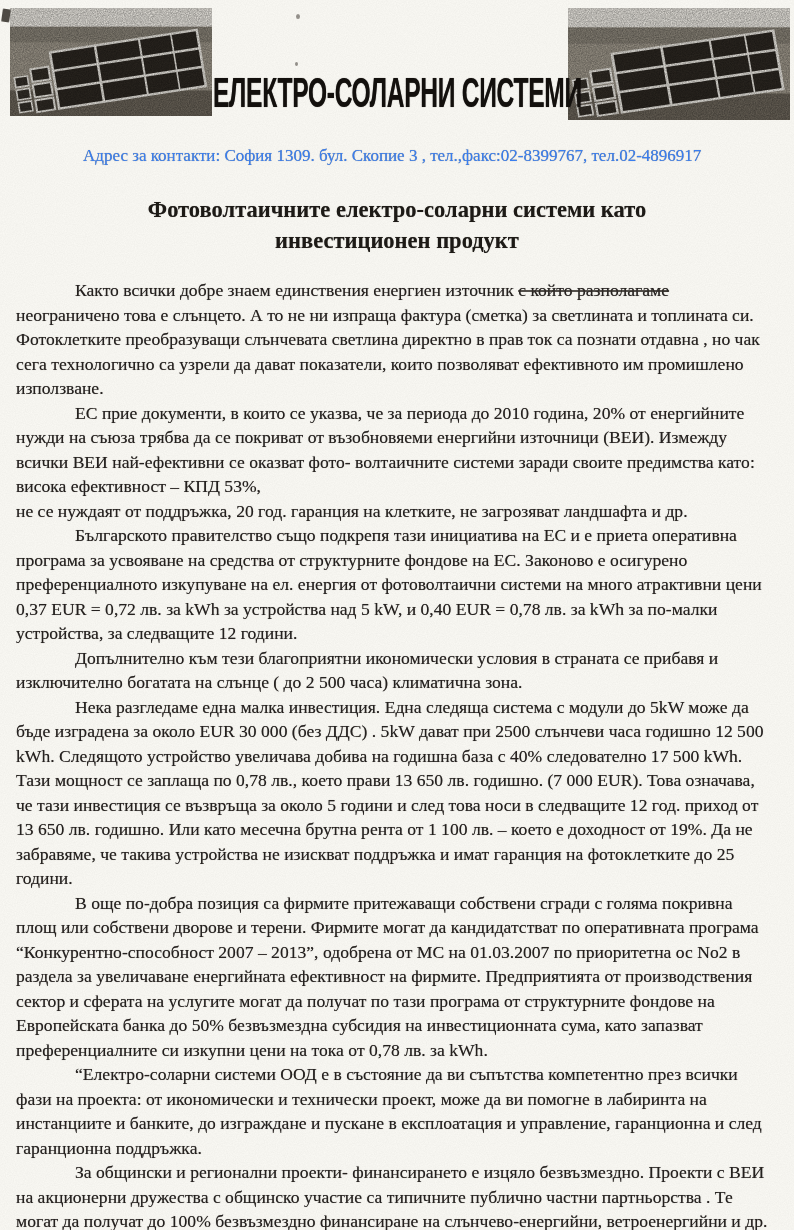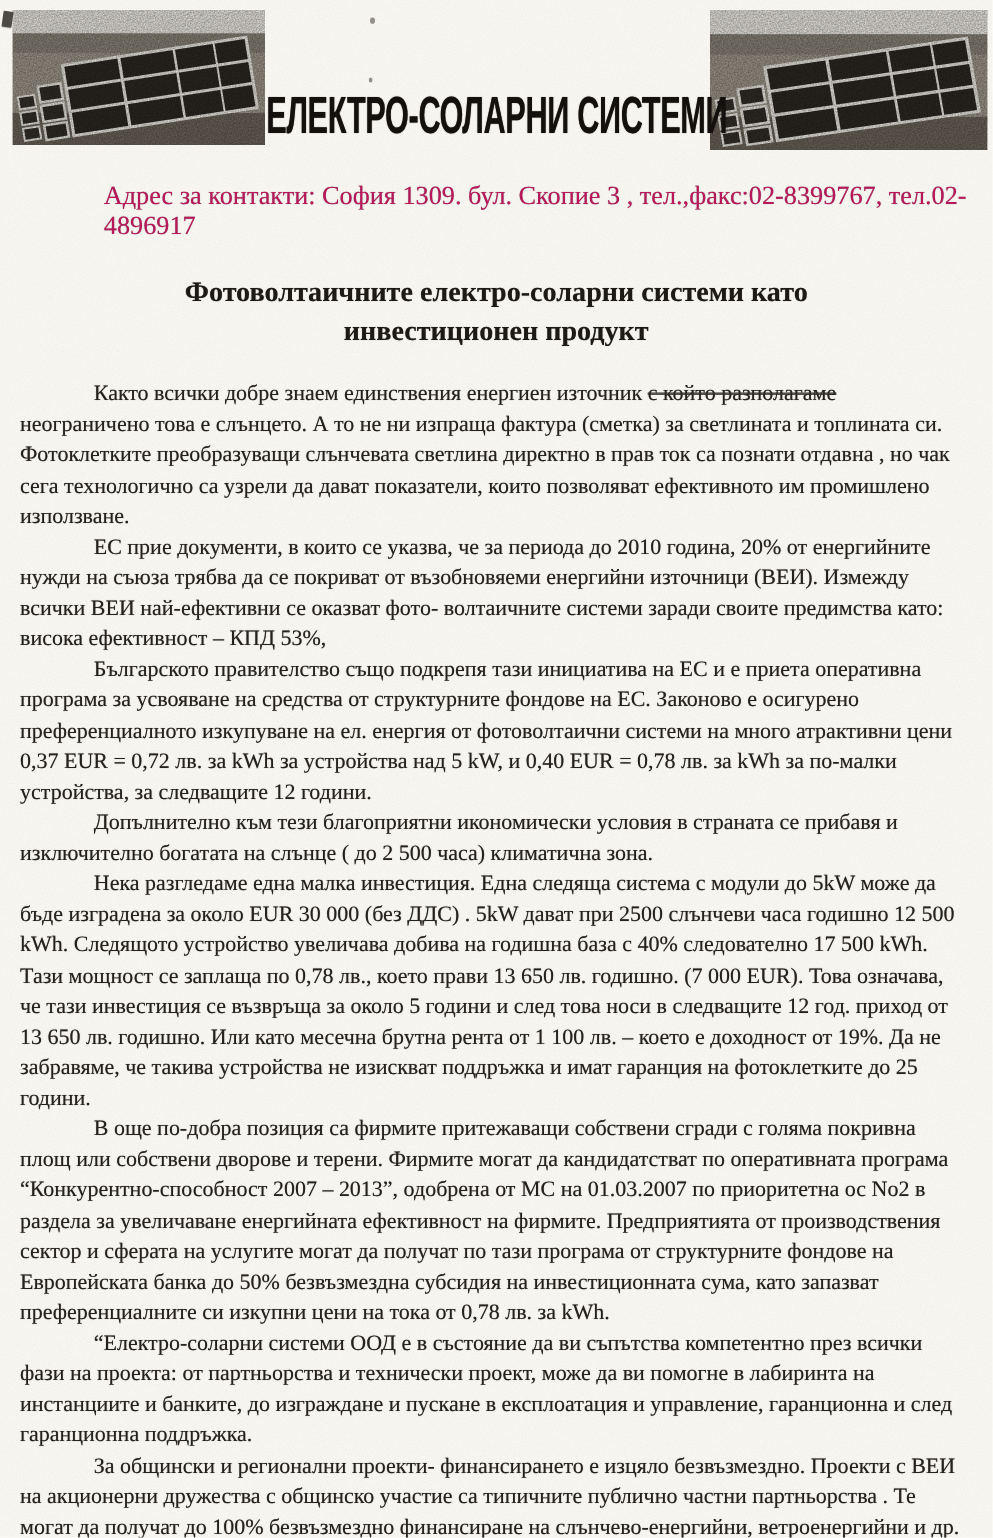--- a/index.html
+++ b/index.html
@@ -22,21 +22,21 @@
     position:absolute; left:213px; top:72px;
     font-family:"Liberation Sans", sans-serif;
     font-weight:bold; font-size:41px; line-height:1;
     letter-spacing:-0.5px; white-space:nowrap;
     color:#14110e;
     transform:scale(0.60,1.02); transform-origin:left top;
     text-shadow:0 0 1px rgba(20,17,14,0.7);
   }
 
   
-  .contact{ margin:16px 0 0 57px; font-size:21px; line-height:24px; color:#be185d; }
+  .contact{ margin:16px 0 0 57px; font-size:17px; line-height:24px; color:#3b82f6; }
   .contact .address-line{ padding-left:26px; }
   .ulink{ text-decoration:underline; text-underline-offset:2px; }
 
   
   .doc-title{
     margin-top:26px; text-align:center;
     font-weight:bold; font-size:22.5px; line-height:31px;
     color:#1e1b17;
   }
 
@@ -125,30 +125,31 @@
 <div class="doc-title scan-text">
   <div>Фотоволтаичните електро-соларни системи като</div>
   <div>инвестиционен продукт</div>
 </div>
 
 <div class="body-text scan-text">
   <p class="para indent"><span>Както всички добре знаем единствения енергиен източник </span><span class="struck">с който разполагаме</span><span> неограничено това е слънцето. А то не ни изпраща фактура (сметка) за светлината и топлината си. Фотоклетките преобразуващи слънчевата светлина директно в прав ток са познати отдавна , но чак сега технологично са узрели да дават показатели, които позволяват ефективното им промишлено използване.</span></p>
 
   <p class="para indent">ЕС прие документи, в които се указва, че за периода до 2010 година, 20% от енергийните нужди на съюза  трябва да се покриват от възобновяеми енергийни източници (ВЕИ). Измежду всички ВЕИ най-ефективни се оказват фото- волтаичните системи заради своите предимства като: висока ефективност – КПД 53%,</p>
 
+  <p class="para">не се нуждаят от поддръжка, 20 год. гаранция на клетките, не загрозяват ландшафта  и др.</p>
 
   <p class="para indent">Българското правителство също подкрепя тази инициатива на ЕС и е приета оперативна програма за усвояване на средства от структурните фондове на ЕС. Законово е осигурено преференциалното изкупуване на ел. енергия от фотоволтаични системи на много атрактивни цени 0,37 EUR  = 0,72 лв. за kWh  за устройства  над 5 kW, и 0,40 EUR = 0,78 лв. за kWh за по-малки устройства, за следващите 12 години.</p>
 
   <p class="para indent">Допълнително към тези благоприятни икономически условия в страната се прибавя и изключително богатата на слънце ( до 2 500 часа) климатична зона.</p>
 
   <p class="para indent">Нека разгледаме една малка инвестиция. Една следяща система с модули до 5kW може да бъде изградена за около  EUR 30 000 (без ДДС) . 5kW дават при 2500 слънчеви часа годишно 12 500 kWh. Следящото устройство увеличава добива на годишна база с 40% следователно 17 500 kWh. Тази мощност се заплаща по 0,78 лв., което прави 13 650 лв. годишно. (7 000 EUR). Това означава, че тази инвестиция се възвръща за около 5 години и след това  носи в следващите 12 год. приход от 13 650 лв. годишно. Или като месечна брутна рента от 1 100 лв. – което е доходност от 19%. Да не забравяме, че такива устройства не изискват поддръжка и имат гаранция на фотоклетките до 25 години.</p>
 
   <p class="para indent">В още по-добра позиция са фирмите притежаващи собствени сгради с голяма покривна площ или собствени дворове и терени. Фирмите могат да кандидатстват по оперативната програма “Конкурентно-способност 2007 – 2013”, одобрена от МС на 01.03.2007 по приоритетна ос No2 в раздела за увеличаване енергийната ефективност на фирмите. Предприятията от производствения сектор и сферата на услугите могат да получат по тази програма от структурните фондове на Европейската банка до 50% безвъзмездна субсидия на инвестиционната сума, като запазват преференциалните си изкупни цени на тока от 0,78 лв. за kWh.</p>
 
-  <p class="para indent">“Електро-соларни системи ООД е в състояние да ви съпътства компетентно през всички фази на проекта: от партньорства и технически проект, може да ви помогне в лабиринта на инстанциите и банките, до изграждане и пускане в експлоатация и управление, гаранционна и след гаранционна поддръжка.</p>
+  <p class="para indent">“Електро-соларни системи ООД е в състояние да ви съпътства компетентно през всички фази на проекта: от икономически и технически проект, може да ви помогне в лабиринта на инстанциите и банките, до изграждане и пускане в експлоатация и управление, гаранционна и след гаранционна поддръжка.</p>
 
   <p class="para indent">За общински и регионални проекти- финансирането е изцяло безвъзмездно. Проекти с ВЕИ на акционерни дружества с общинско участие са типичните публично частни партньорства . Те могат да получат до 100% безвъзмездно финансиране на слънчево-енергийни, ветроенергийни и др. екоенергийни проекти.</p>
 
 </div>
 
 <svg class="noise-layer" width="794" height="1230">
   <rect x="0" y="0" width="794" height="1230" filter="url(#grainF)"></rect>
 </svg>
 
 </body></html>

